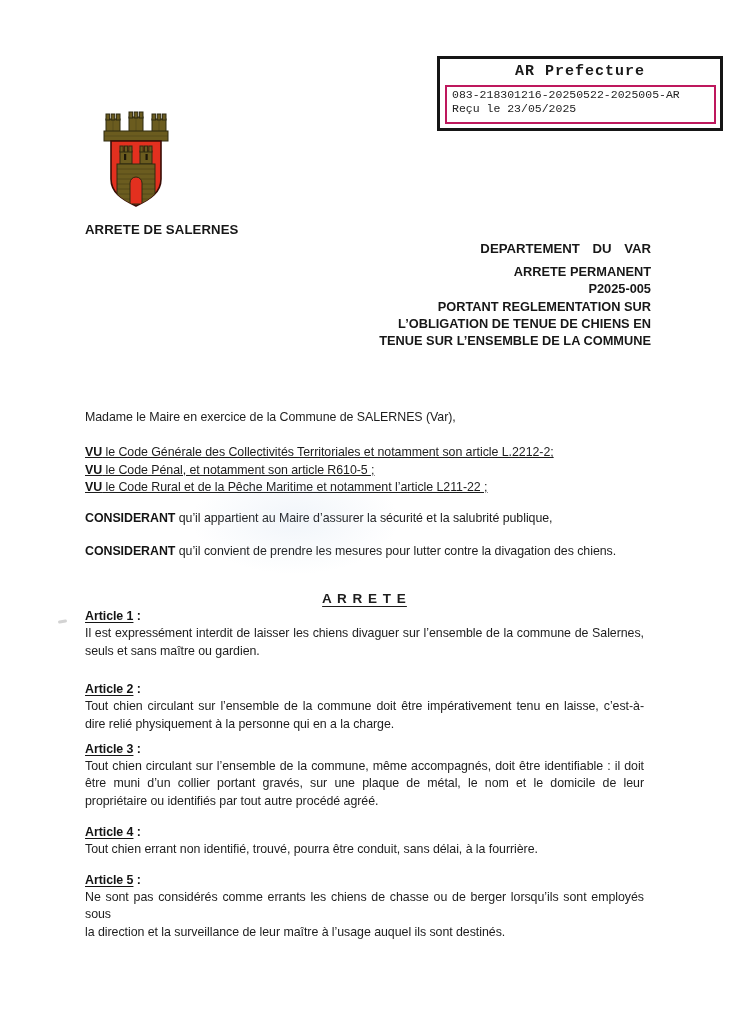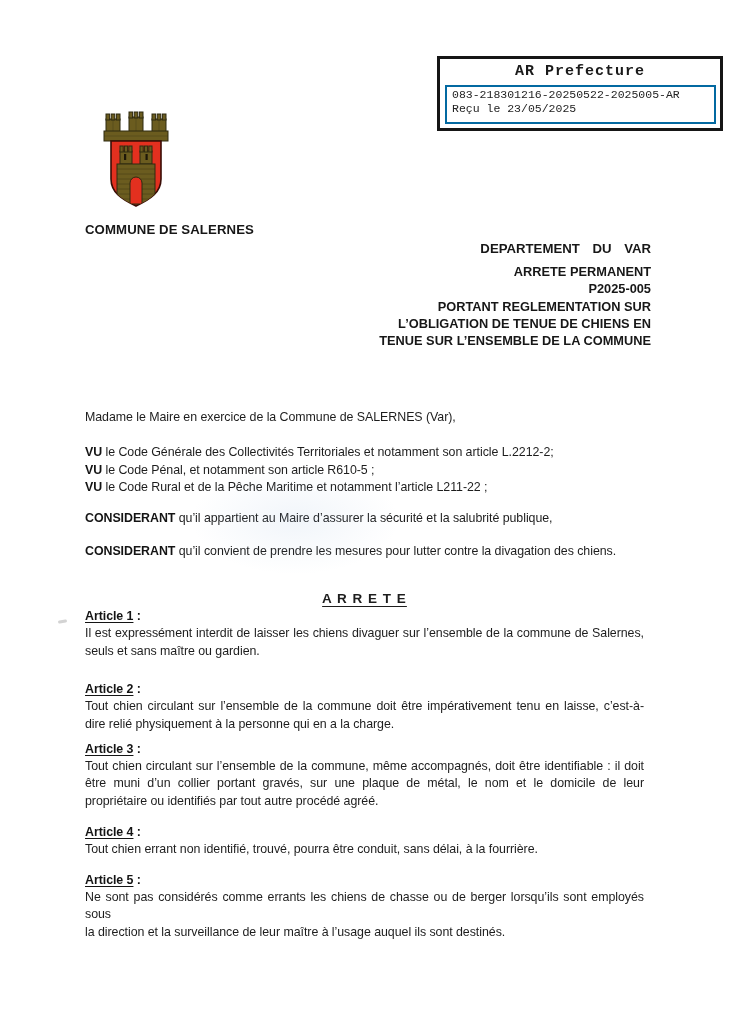--- a/index.html
+++ b/index.html
@@ -24,21 +24,21 @@
   .stamp-title {
     margin-top: 4px;
     text-align: center;
     font-weight: bold;
     font-size: 15px;
     letter-spacing: 1px;
     color: #1a1a1a;
   }
   .stamp-inner {
     position: absolute; left: 5px; right: 4px; top: 26px; height: 39px;
-    border: 2px solid #0369a1;
+    border: 2px solid #be185d;
     box-sizing: border-box;
     padding: 1px 0 0 5px;
     font-size: 11.5px;
     line-height: 13.5px;
     color: #232323;
     white-space: nowrap;
     overflow: hidden;
   }
   
   .arms { position: absolute; left: 103px; top: 111px; width: 66px; height: 97px; }
@@ -56,21 +56,21 @@
     text-align: right;
     font-weight: bold; font-size: 12.8px; line-height: 17.3px; color: #171717;
   }
   
   .bodycol {
     position: absolute; left: 85px; top: 403px; width: 559px;
     font-size: 12.4px; line-height: 17.3px; letter-spacing: -0.05px;
   }
   .bodycol b { color: #141414; }
   .intro { margin-top: 6px; }
-  .vu-block { margin-top: 18px; }
+  .vu-block { margin-top: 18px; text-decoration: underline; }
   .considerant-1 { margin-top: 14px; }
   .considerant-2 { margin-top: 16px; }
   .arrete {
     margin-top: 29px; text-align: center;
   }
   .arrete span {
     font-weight: bold; font-size: 13.5px; letter-spacing: 1px;
     text-decoration: underline; text-underline-offset: 3px;
   }
   .article-1 { }
@@ -161,21 +161,21 @@
         <line x1="14" y1="78" x2="52" y2="78"></line>
           <line x1="14" y1="83" x2="52" y2="83"></line>
         <line x1="14" y1="88" x2="52" y2="88"></line>
       </g>
       <rect x="21" y="43" width="2.2" height="6" fill="#1d1708"></rect>
       <rect x="42.5" y="43" width="2.2" height="6" fill="#1d1708"></rect>
       <path d="M27,93 V72 A6,6 0 0 1 39,72 V93 Z" stroke="#2f2a10" stroke-width="1" fill="#e3301f"></path>
     </g>
   </svg>
 
-  <div class="commune">COMMUNE DE SALERNES</div>
+  <div class="commune">ARRETE DE SALERNES</div>
   <div class="dept">DEPARTEMENT DU VAR</div>
 
   <div class="decree-title">
     <div>ARRETE PERMANENT</div>
     <div>P2025-005</div>
     <div>PORTANT REGLEMENTATION SUR</div>
     <div>L’OBLIGATION DE TENUE DE CHIENS EN</div>
     <div>TENUE SUR L’ENSEMBLE DE LA COMMUNE</div>
   </div>
 

